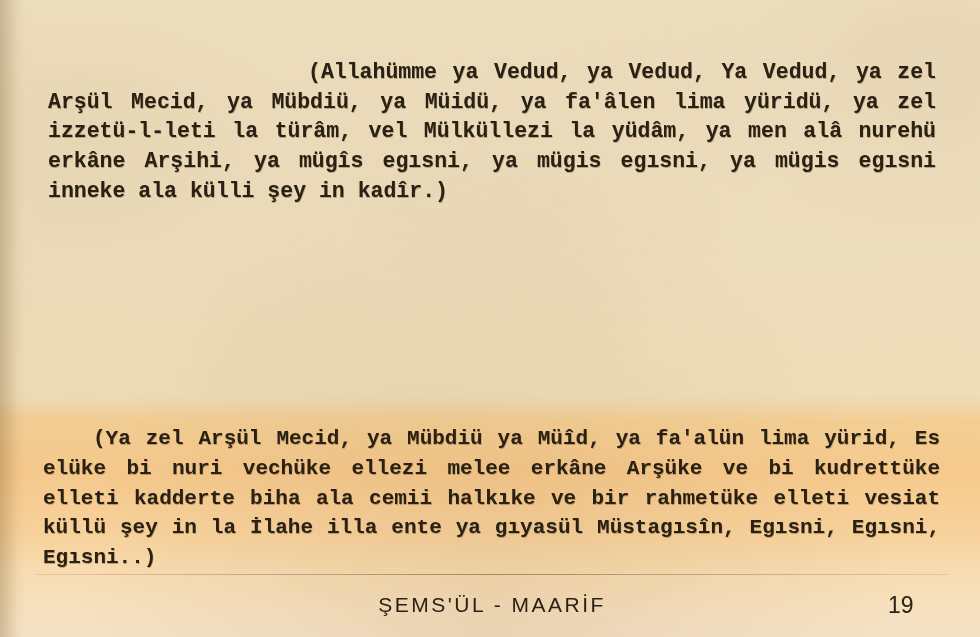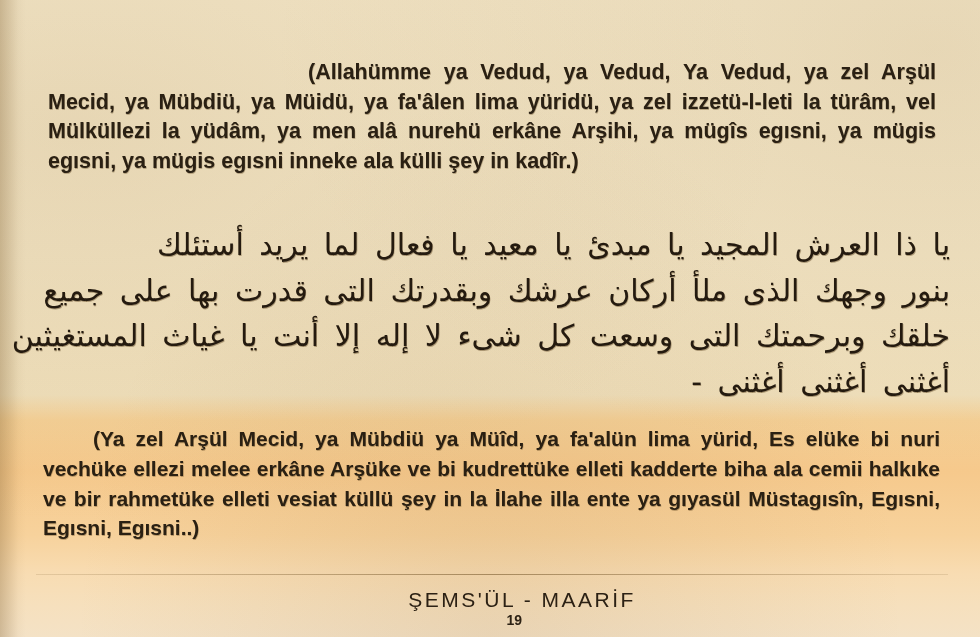--- a/index.html
+++ b/index.html
@@ -61,21 +61,21 @@
     font-size: 13.5px;
     letter-spacing: 0.2px;
     color: #231b10;
     z-index: 5;
   }
 
   .latin-block {
     position: absolute;
     z-index: 4;
     color: #2a2013;
-    font-family: Liberation Sans, sans-serif;
+    font-family: Liberation Mono, monospace;
     font-weight: bold;
     text-align: justify;
     text-shadow: 0.5px 0.5px 0 rgba(90,62,25,0.35);
   }
   #block-top {
     left: 48px;
     right: 44px;
     top: 58px;
     font-size: 21.5px;
     line-height: 1.38;
@@ -124,54 +124,47 @@
   }
   .footer {
     position: absolute;
     left: 36px;
     right: 32px;
     top: 588px;
     height: 34px;
     z-index: 5;
     display: flex;
     align-items: center;
-    flex-direction: column;
   }
   .footer-title {
     flex: 1;
     text-align: center;
     font-family: "Liberation Sans", sans-serif;
     font-size: 21px;
     letter-spacing: 2.5px;
     color: #2c2114;
     padding-left: 60px;
   }
   .page-number {
     font-family: "Liberation Sans", sans-serif;
-    font-size: 14px;
-    font-weight: bold;
+    font-size: 23px;
+    font-weight: normal;
     color: #2c2114;
     width: 60px;
-    text-align: right;
+    text-align: left;
   }
 </style>
 </head>
 <body>
 
 <div id="page">
 
 
   <div class="latin-block" id="block-top">(Allahümme ya Vedud, ya Vedud, Ya Vedud, ya zel Arşül Mecid, ya Mübdiü, ya Müidü, ya fa'âlen lima yüridü, ya zel izzetü-l-leti la türâm, vel Mülküllezi la yüdâm, ya men alâ nurehü erkâne Arşihi, ya mügîs egısni, ya mügis egısni, ya mügis egısni inneke ala külli şey in kadîr.)</div>
 
-  <div class="arabic-block">
-    <div class="arabic-line">يا ذا العرش المجيد يا مبدئ يا معيد يا فعال لما يريد أستئلك</div>
-    <div class="arabic-line">بنور وجهك الذى ملأ أركان عرشك وبقدرتك التى قدرت بها على جميع</div>
-    <div class="arabic-line">خلقك وبرحمتك التى وسعت كل شىء لا إله إلا أنت يا غياث المستغيثين</div>
-    <div class="arabic-line last">أغثنى أغثنى أغثنى -</div>
-  </div>
 
   <div class="latin-block" id="block-bottom">(Ya zel Arşül Mecid, ya Mübdiü ya Müîd, ya fa'alün lima yürid, Es elüke bi nuri vechüke ellezi melee erkâne Arşüke ve bi kudrettüke elleti kadderte biha ala cemii halkıke ve bir rahmetüke elleti vesiat küllü şey in la İlahe illa ente ya gıyasül Müstagısîn, Egısni, Egısni, Egısni..)</div>
 
   <div class="footer-rule"></div>
 
   <div class="footer">
     <div class="footer-title">ŞEMS'ÜL - MAARİF</div>
     <div class="page-number">19</div>
   </div>
 

